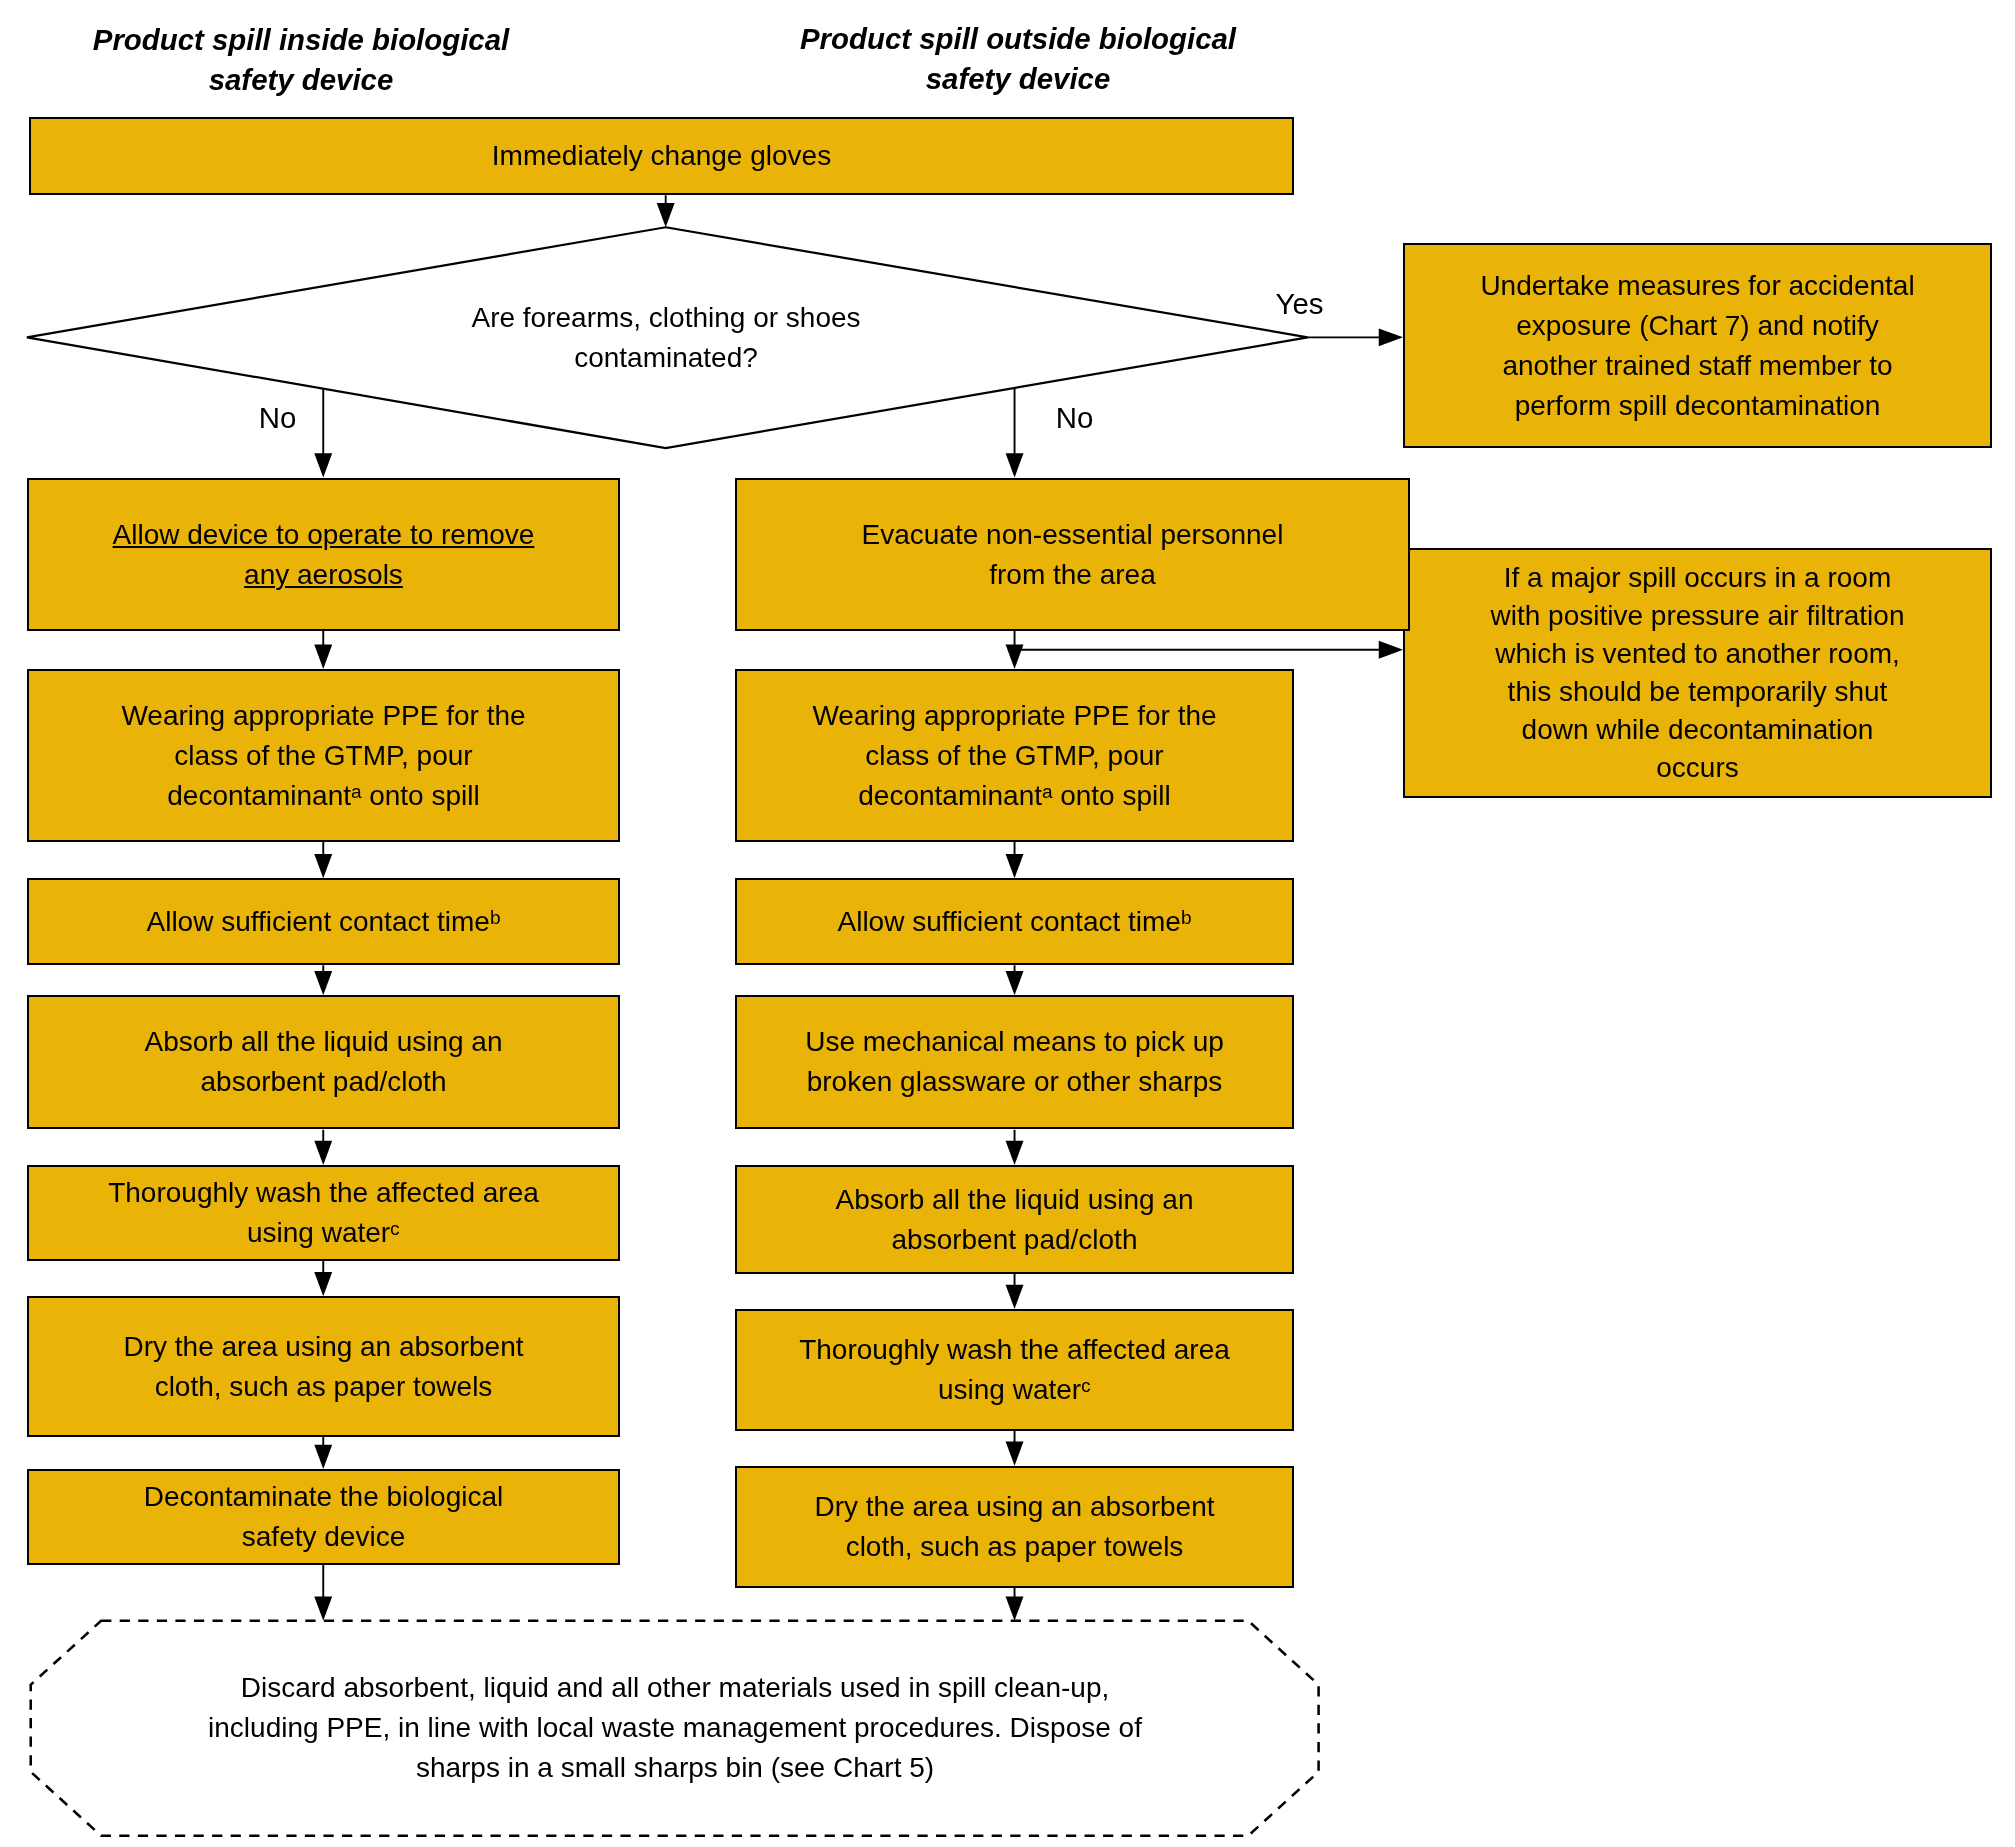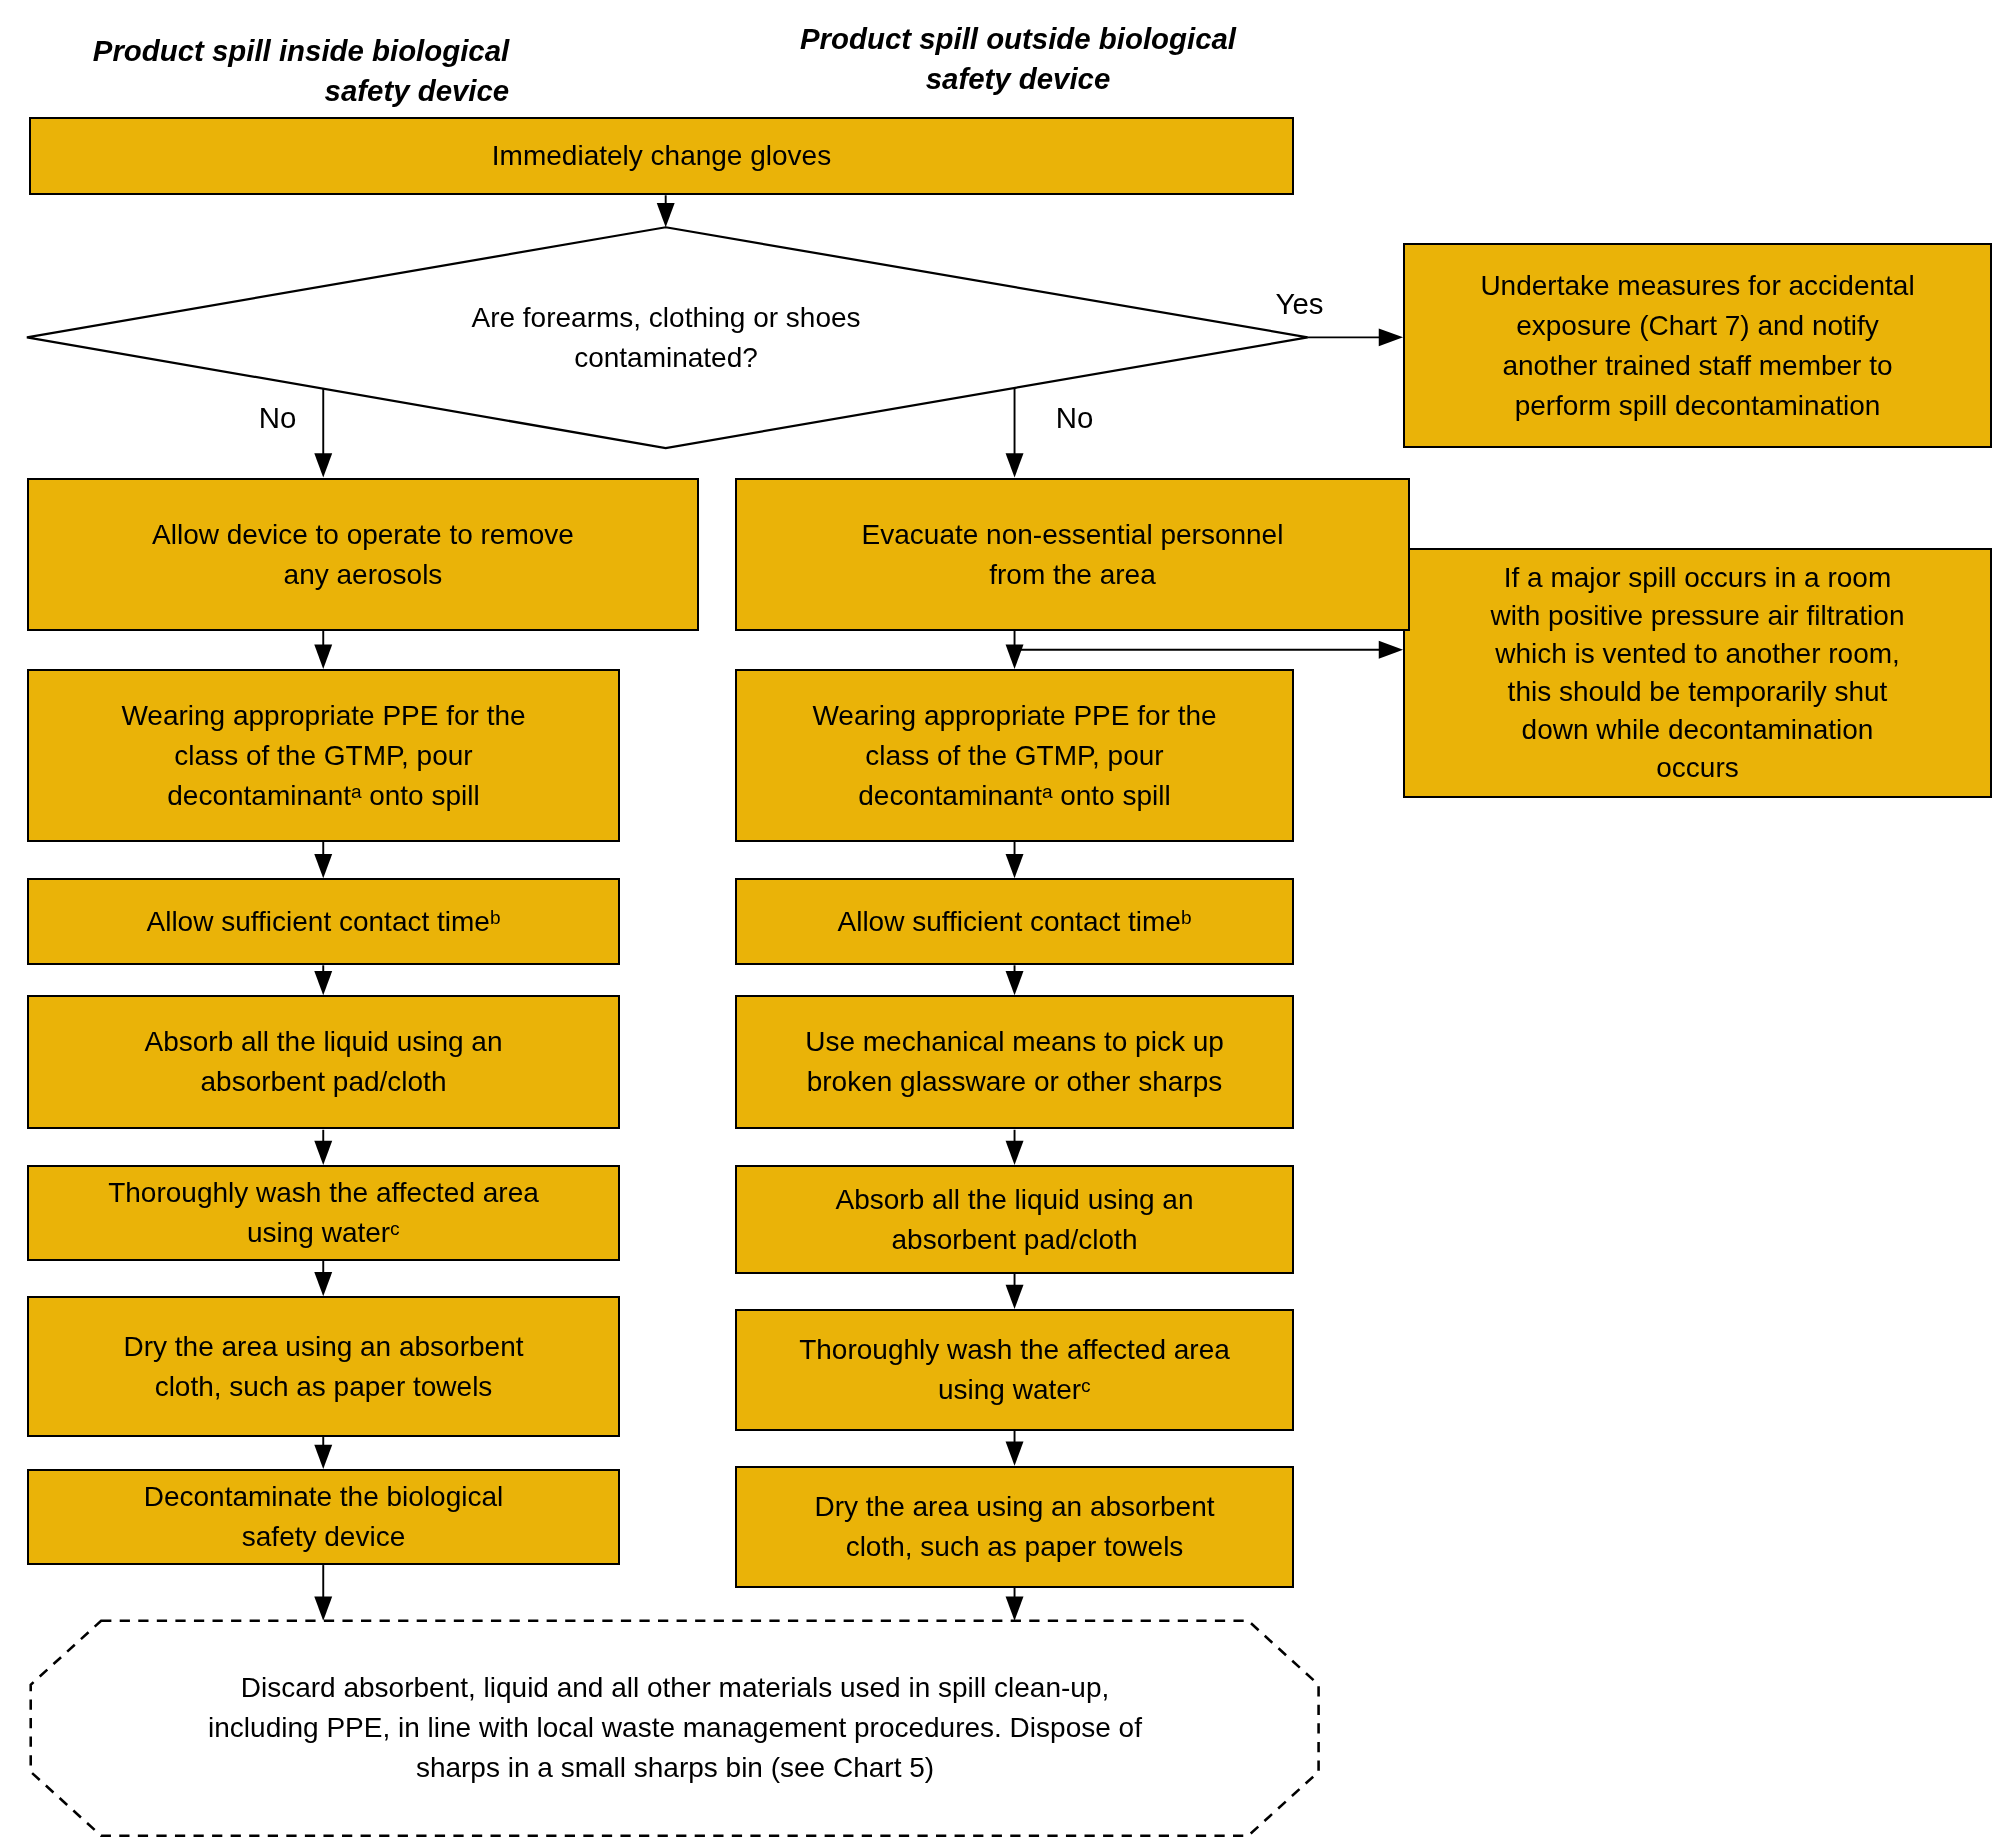--- a/index.html
+++ b/index.html
@@ -100,21 +100,21 @@
       <polygon points="1571,1334 1599,1334 1585,1372"></polygon>
       <polygon points="1571,1517 1599,1517 1585,1555"></polygon>
       <polygon points="1571,1782 1599,1782 1585,1820"></polygon>
       <polygon points="1571,2007 1599,2007 1585,2045"></polygon>
       <polygon points="1571,2252 1599,2252 1585,2290"></polygon>
       <polygon points="1571,2494 1599,2494 1585,2532"></polygon>
       <polygon points="2154,1001 2154,1029 2192,1015"></polygon>
     </g>
   </svg>
 
-  <div class="node header" style="left:61px; top:26px; width:480px; height:90px;text-align:right;">Product spill inside biological
+  <div class="node header" style="left:61px; top:15px; width:480px; height:90px;">Product spill inside biological
 safety device</div>
   <div class="node header" style="left:778px; top:14px; width:480px; height:90px;">Product spill outside biological
 safety device</div>
 
   <div class="node box" style="left:29px; top:117px; width:1265px; height:78px;">Immediately change gloves</div>
 
   <div class="node plain" style="left:282px; top:296px; width:768px; height:83px;">Are forearms, clothing or shoes
 contaminated?</div>
 
   <div class="node branch-label" style="left:1258px; top:284px; width:83px; height:38px;">Yes</div>
@@ -126,21 +126,21 @@
 another trained staff member to
 perform spill decontamination</div>
 
   <div class="node box side-note" style="left:1403px; top:504px; width:589px; height:250px;margin-top:44px;">If a major spill occurs in a room
 with positive pressure air filtration
 which is vented to another room,
 this should be temporarily shut
 down while decontamination
 occurs</div>
 
-  <div class="node box" style="left:27px; top:478px;  width:672px; height:153px;">Allow device to operate to remove
+  <div class="node box" style="left:27px; top:478px;  width:593px; height:153px;text-decoration:underline;">Allow device to operate to remove
 any aerosols</div>
   <div class="node box" style="left:27px; top:669px; width:593px; height:173px;">Wearing appropriate PPE for the
 class of the GTMP, pour
 decontaminantᵃ onto spill</div>
   <div class="node box" style="left:27px; top:878px; width:593px; height:87px;">Allow sufficient contact timeᵇ</div>
   <div class="node box" style="left:27px; top:995px; width:593px; height:134px;">Absorb all the liquid using an
 absorbent pad/cloth</div>
   <div class="node box" style="left:27px; top:1165px; width:593px; height:96px;">Thoroughly wash the affected area
 using waterᶜ</div>
   <div class="node box" style="left:27px; top:1296px; width:593px; height:141px;">Dry the area using an absorbent

